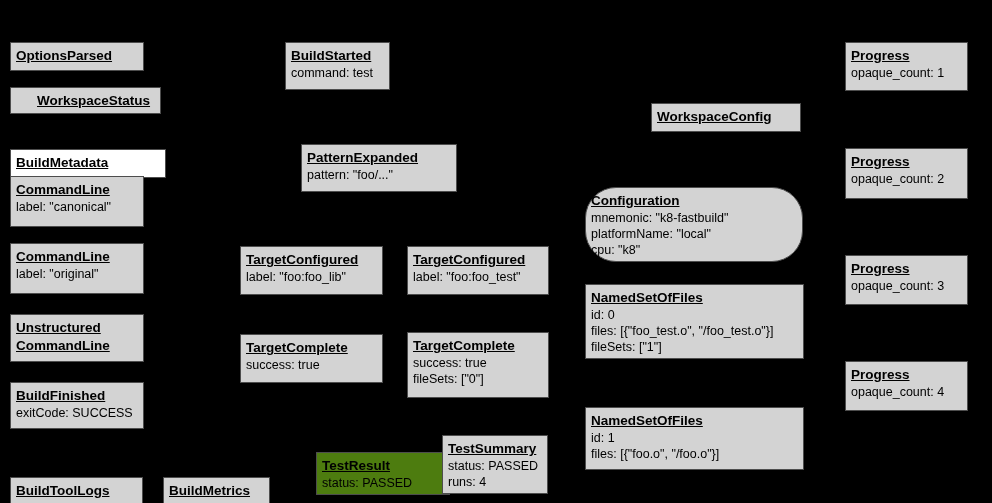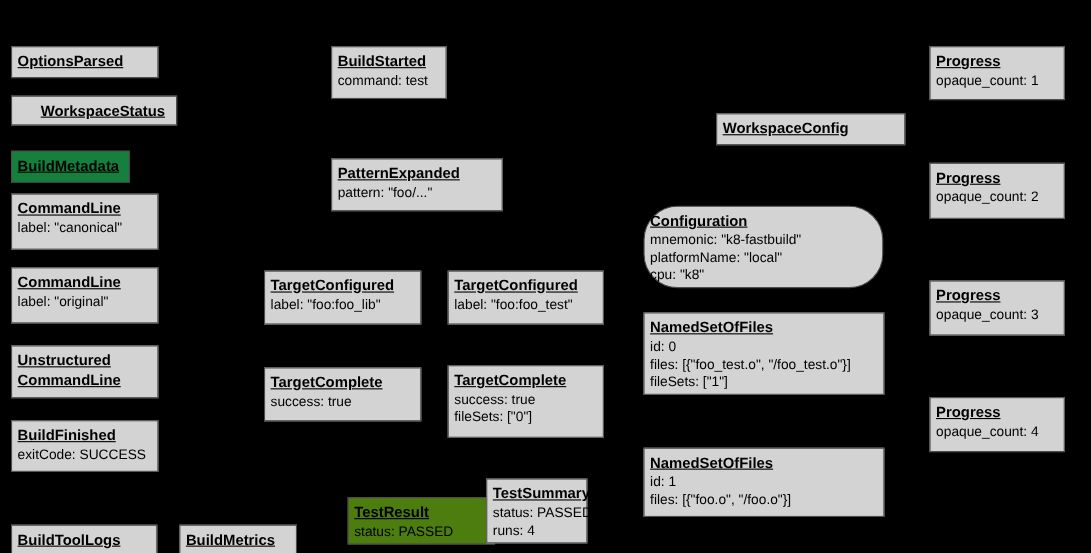--- a/index.html
+++ b/index.html
@@ -36,21 +36,21 @@
 </head>
 <body>
 
 <div id="diagram" style="background: rgb(0, 0, 0); margin-top: 29px;">
     <div class="node" style="left: 10px; top: 13px; width: 134px; min-height: 29px; background: rgb(211, 211, 211); border-color: rgb(77, 77, 77); color: rgb(0, 0, 0);">
       <div class="node-title">OptionsParsed</div>
     </div>
     <div class="node" style="left: 10px; top: 58px; width: 151px; min-height: 27px; background: rgb(211, 211, 211); border-color: rgb(77, 77, 77); color: rgb(0, 0, 0); padding-left: 26px;">
       <div class="node-title">WorkspaceStatus</div>
     </div>
-    <div class="node" style="left: 10px; top: 108px; width: 108px; min-height: 29px; background: #15803d; border-color: rgb(77, 77, 77); color: rgb(0, 0, 0);">
+    <div class="node" style="left: 10px; top: 120px; width: 156px; min-height: 29px; background: #ffffff; border-color: rgb(77, 77, 77); color: rgb(0, 0, 0);">
       <div class="node-title">BuildMetadata</div>
     </div>
     <div class="node" style="left: 10px; top: 147px; width: 134px; min-height: 51px; background: rgb(211, 211, 211); border-color: rgb(77, 77, 77); color: rgb(0, 0, 0);">
       <div class="node-title">CommandLine</div>
       <div class="node-detail">label: "canonical"</div>
     </div>
     <div class="node" style="left: 10px; top: 214px; width: 134px; min-height: 51px; background: rgb(211, 211, 211); border-color: rgb(77, 77, 77); color: rgb(0, 0, 0);">
       <div class="node-title">CommandLine</div>
       <div class="node-detail">label: "original"</div>
     </div>
@@ -61,21 +61,21 @@
     <div class="node" style="left: 10px; top: 353px; width: 134px; min-height: 47px; background: rgb(211, 211, 211); border-color: rgb(77, 77, 77); color: rgb(0, 0, 0);">
       <div class="node-title">BuildFinished</div>
       <div class="node-detail">exitCode: SUCCESS</div>
     </div>
     <div class="node" style="left: 10px; top: 448px; width: 133px; min-height: 28px; background: rgb(211, 211, 211); border-color: rgb(77, 77, 77); color: rgb(0, 0, 0);">
       <div class="node-title">BuildToolLogs</div>
     </div>
     <div class="node" style="left: 163px; top: 448px; width: 107px; min-height: 28px; background: rgb(211, 211, 211); border-color: rgb(77, 77, 77); color: rgb(0, 0, 0);">
       <div class="node-title">BuildMetrics</div>
     </div>
-    <div class="node" style="left: 301px; top: 13px; width: 105px; min-height: 48px; background: rgb(211, 211, 211); border-color: rgb(77, 77, 77); color: rgb(0, 0, 0);">
+    <div class="node" style="left: 285px; top: 13px; width: 105px; min-height: 48px; background: rgb(211, 211, 211); border-color: rgb(77, 77, 77); color: rgb(0, 0, 0);">
       <div class="node-title">BuildStarted</div>
       <div class="node-detail">command: test</div>
     </div>
     <div class="node" style="left: 301px; top: 115px; width: 156px; min-height: 48px; background: rgb(211, 211, 211); border-color: rgb(77, 77, 77); color: rgb(0, 0, 0);">
       <div class="node-title">PatternExpanded</div>
       <div class="node-detail">pattern: "foo/..."</div>
     </div>
     <div class="node" style="left: 240px; top: 217px; width: 143px; min-height: 49px; background: rgb(211, 211, 211); border-color: rgb(77, 77, 77); color: rgb(0, 0, 0);">
       <div class="node-title">TargetConfigured</div>
       <div class="node-detail">label: "foo:foo_lib"</div>
@@ -90,26 +90,26 @@
     </div>
     <div class="node" style="left: 407px; top: 303px; width: 142px; min-height: 66px; background: rgb(211, 211, 211); border-color: rgb(77, 77, 77); color: rgb(0, 0, 0);">
       <div class="node-title">TargetComplete</div>
       <div class="node-detail">success: true</div>
       <div class="node-detail">fileSets: ["0"]</div>
     </div>
     <div class="node" style="left: 316px; top: 423px; width: 134px; min-height: 40px; background: #4d7c0f; border-color: rgb(77, 77, 77); color: rgb(0, 0, 0);">
       <div class="node-title">TestResult</div>
       <div class="node-detail">status: PASSED</div>
     </div>
-    <div class="node" style="left: 442px; top: 406px; width: 92px; min-height: 57px; background: rgb(211, 211, 211); border-color: rgb(77, 77, 77); color: rgb(0, 0, 0);">
+    <div class="node" style="left: 442px; top: 406px; width: 106px; min-height: 57px; background: rgb(211, 211, 211); border-color: rgb(77, 77, 77); color: rgb(0, 0, 0);">
       <div class="node-title">TestSummary</div>
       <div class="node-detail">status: PASSED</div>
       <div class="node-detail">runs: 4</div>
     </div>
-    <div class="node" style="left: 651px; top: 74px; width: 172px; min-height: 29px; background: rgb(211, 211, 211); border-color: rgb(77, 77, 77); color: rgb(0, 0, 0);">
+    <div class="node" style="left: 651px; top: 74px; width: 150px; min-height: 29px; background: rgb(211, 211, 211); border-color: rgb(77, 77, 77); color: rgb(0, 0, 0);">
       <div class="node-title">WorkspaceConfig</div>
     </div>
     <div class="node" style="left: 585px; top: 158px; width: 218px; min-height: 74px; background: rgb(211, 211, 211); border-color: rgb(77, 77, 77); color: rgb(0, 0, 0); border-radius: 31px;">
       <div class="node-title">Configuration</div>
       <div class="node-detail">mnemonic: "k8-fastbuild"</div>
       <div class="node-detail">platformName: "local"</div>
       <div class="node-detail">cpu: "k8"</div>
     </div>
     <div class="node" style="left: 585px; top: 255px; width: 219px; min-height: 75px; background: rgb(211, 211, 211); border-color: rgb(77, 77, 77); color: rgb(0, 0, 0);">
       <div class="node-title">NamedSetOfFiles</div>

